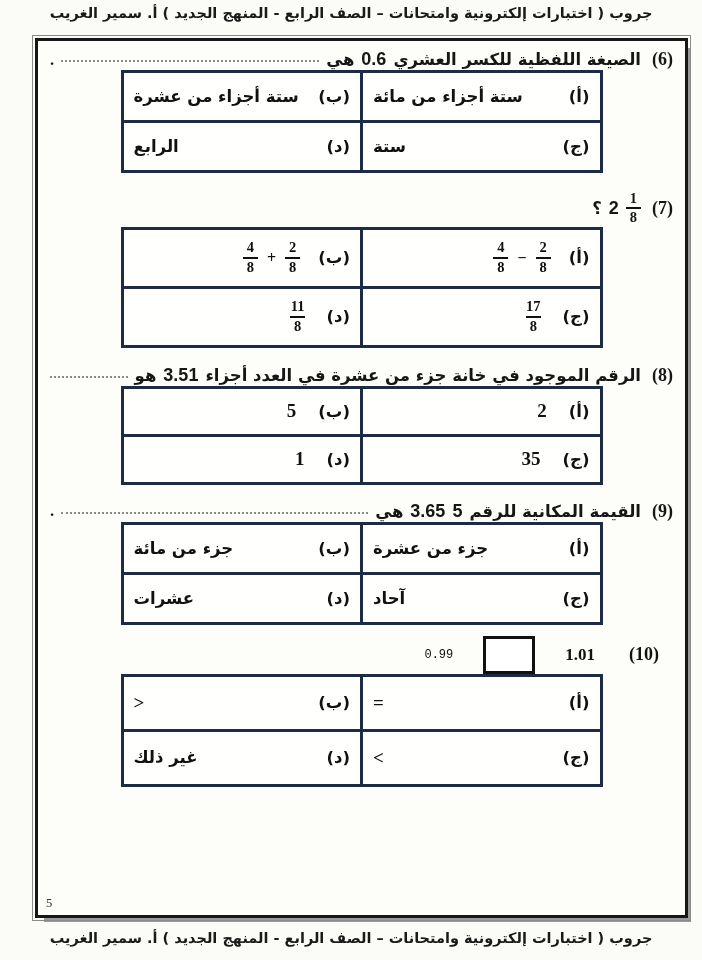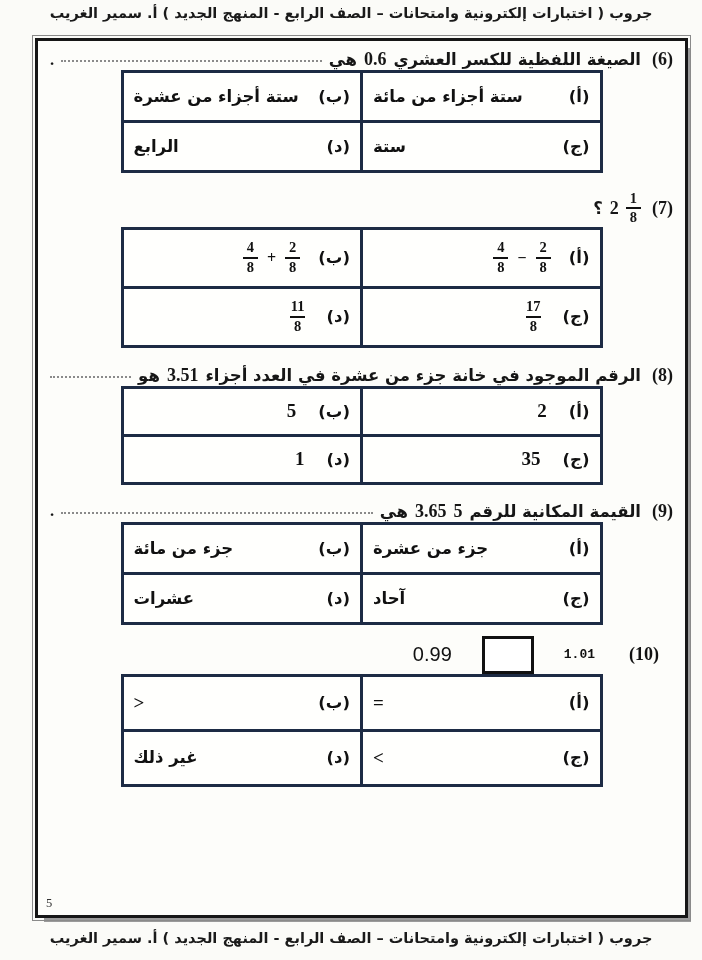--- a/index.html
+++ b/index.html
@@ -22,21 +22,21 @@
     box-shadow:6px 7px 0 -3px #9a9a9a;
     background:#fdfdfa;
   }
   .frame-inner { direction:rtl; padding:4px 12px 0 12px; height:100%; position:relative; }
 
   .qline {
     display:flex; direction:rtl; align-items:center; gap:7px;
     font-weight:bold; font-size:16.5px; color:#161616;
   }
   .qn { font-family:"Liberation Serif", serif; font-size:18px; font-weight:bold; margin-left:4px; }
-  .dig { font-family:Liberation Serif, serif; font-size:18px; font-weight:bold; }
+  .dig { font-family:Liberation Sans, sans-serif; font-size:18px; font-weight:bold; }
   .leader { flex:1; min-width:14px; height:1px; border-bottom:2px dotted #8a8a8a; align-self:flex-end; margin-bottom:8px; }
   .enddot { font-family:"Liberation Serif", serif; font-weight:bold; }
 
   table.opts {
     width:482px; margin:0 auto; border-collapse:collapse; direction:rtl;
     border:3px solid #1d2b44; background:#fffffd; table-layout:fixed;
   }
   table.opts td { border:3px solid #1d2b44; padding:0 10px; }
   .cr { display:flex; direction:rtl; align-items:center; }
   .opt-label { font-weight:bold; font-size:16.5px; white-space:nowrap; }
@@ -54,22 +54,22 @@
   }
   .frac .fr-num { padding:0 4px; }
   .frac .fr-den { padding:0 4px; border-top:2px solid #111; }
   .op { font-family:"Liberation Serif", serif; font-weight:bold; font-size:16px; }
 
   .q10line {
     display:flex; direction:rtl; align-items:center; gap:30px;
     font-weight:bold; padding-right:14px;
   }
   .ansbox { width:52px; height:38px; border:3px solid #111; background:#fff; }
-  .bignum { font-family:Liberation Mono, monospace; font-weight:bold; font-size:13px; }
-  .lightnum { font-family:Liberation Sans, sans-serif; font-weight:normal; font-size:20px; }
+  .bignum { font-family:Liberation Serif, serif; font-weight:bold; font-size:17px; }
+  .lightnum { font-family:Liberation Mono, monospace; font-weight:normal; font-size:12px; }
 
   .pagenum {
     position:absolute; left:8px; bottom:4px;
     font-family:"Liberation Serif", serif; font-size:12.5px; color:#333;
   }
   .ftr {
     position:absolute; left:0; right:0; top:930px;
     text-align:center; font-weight:bold; font-size:14.5px; direction:rtl; color:#1a1a1a;
   }
 

